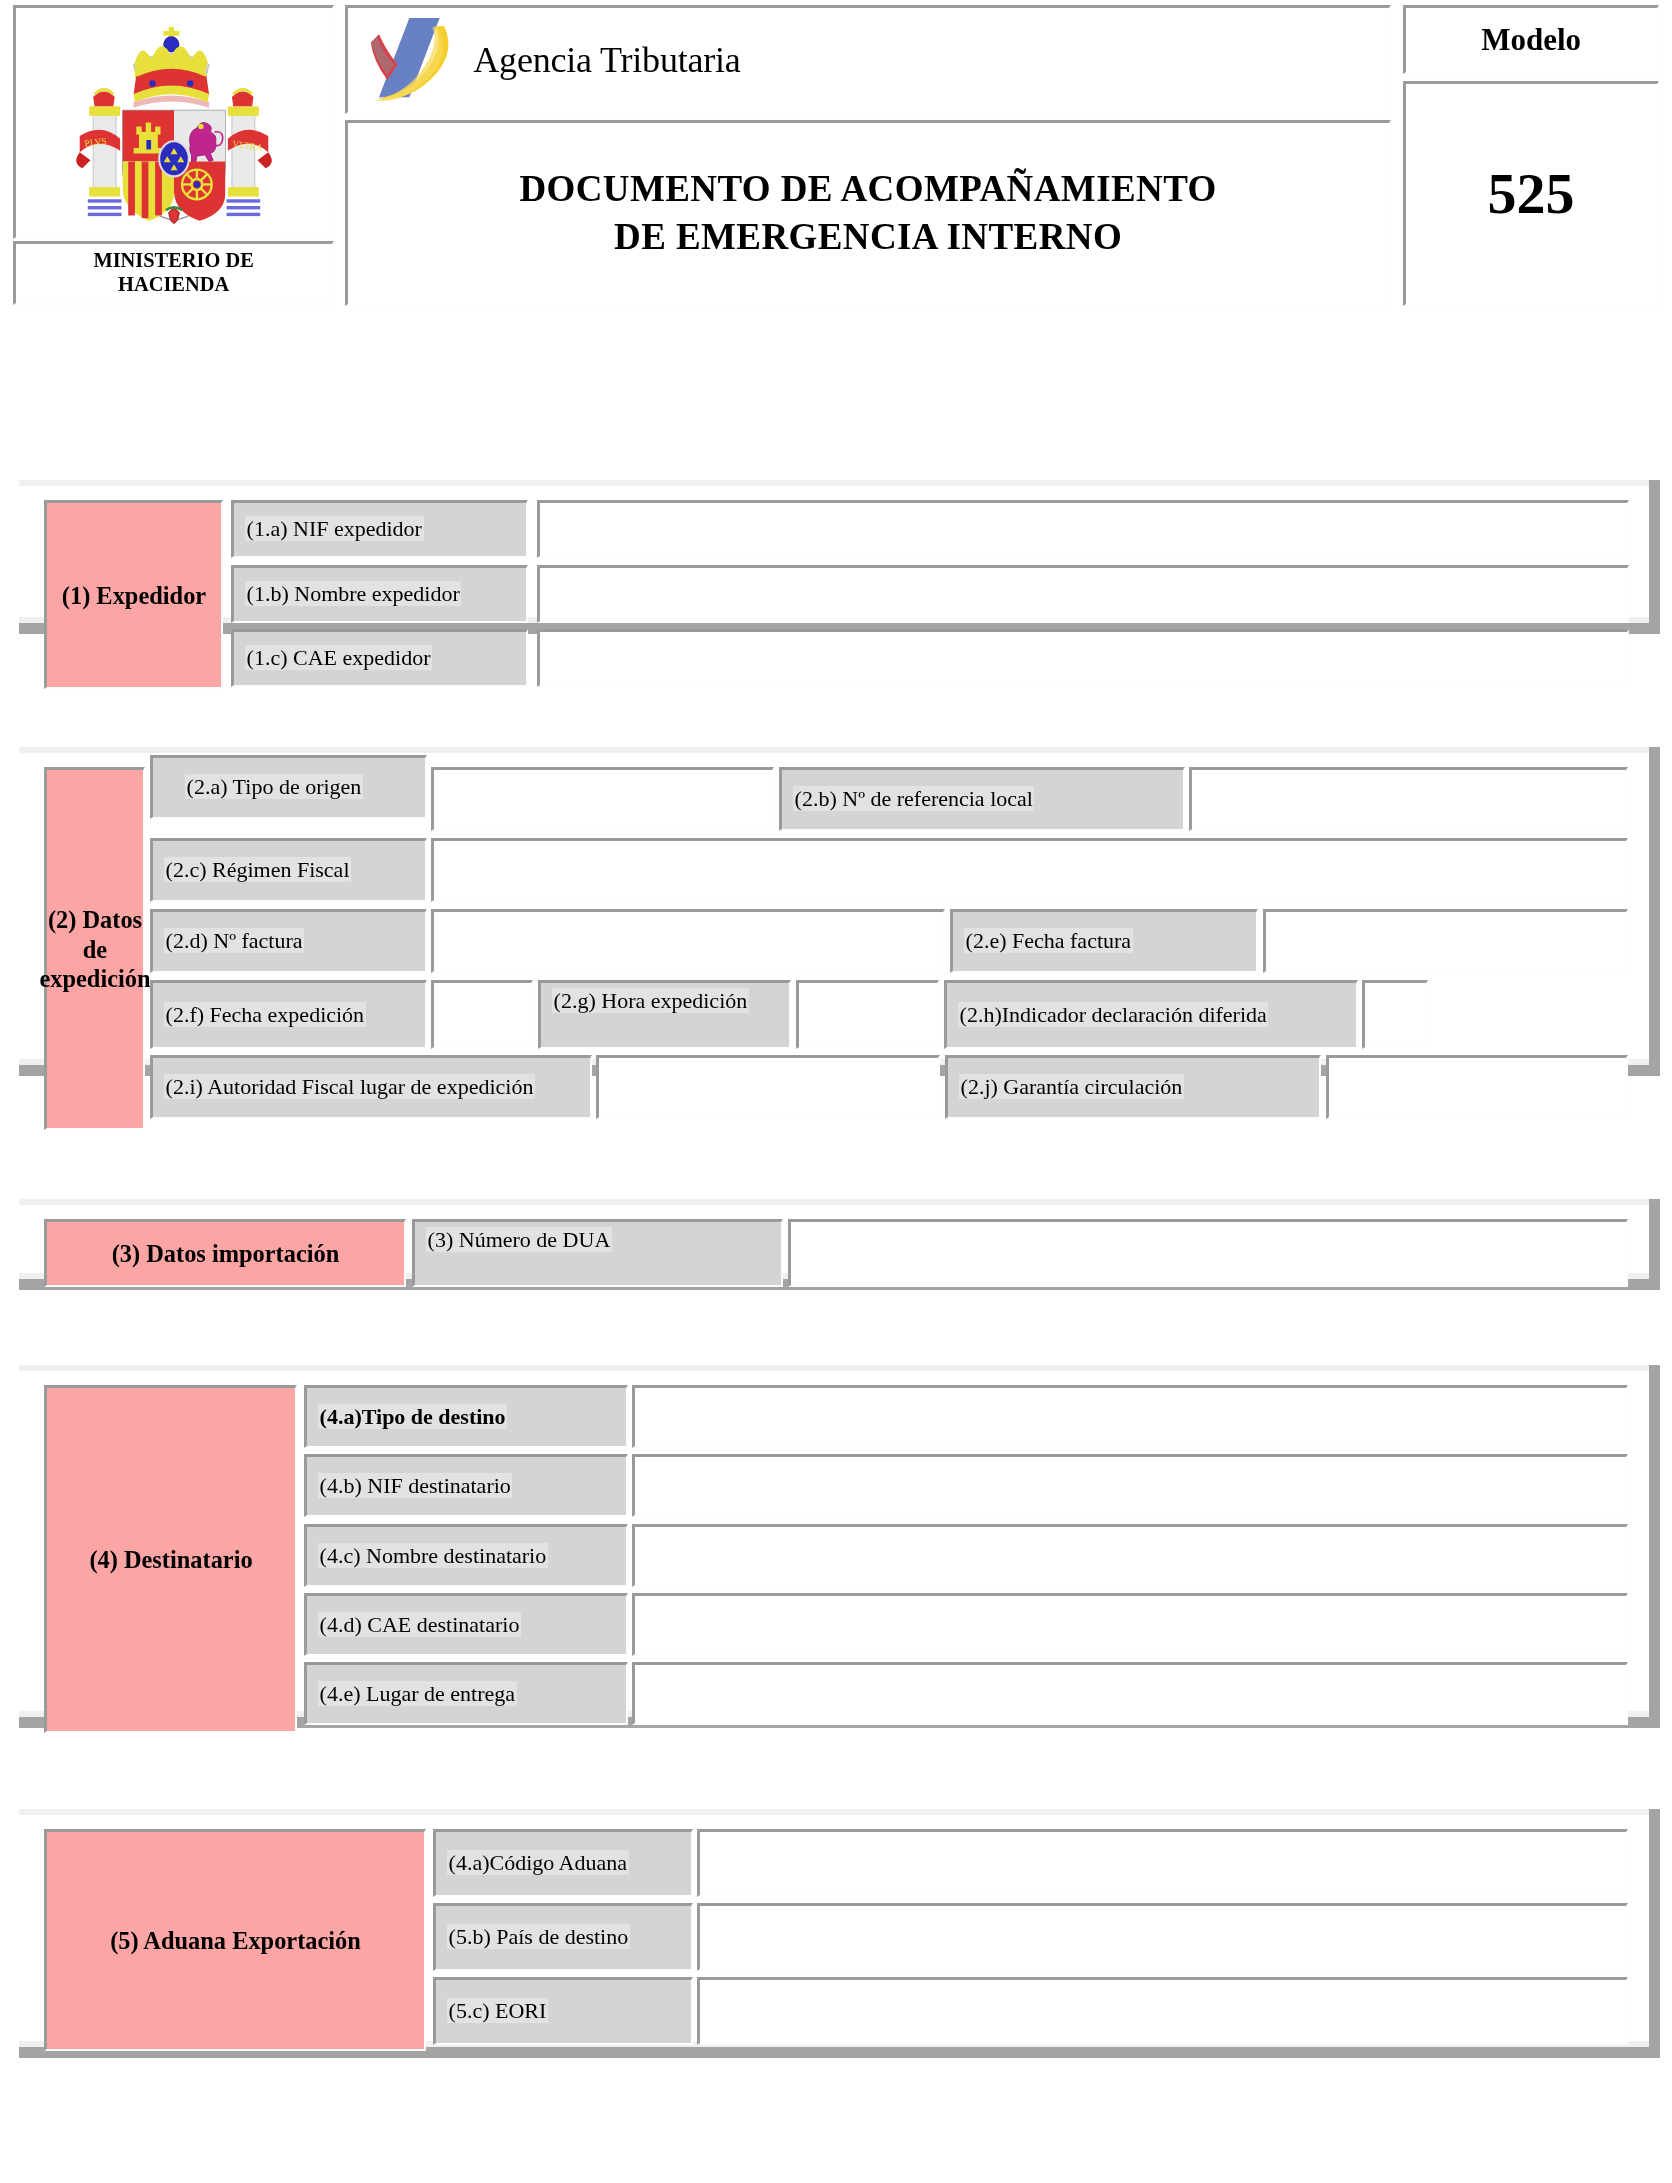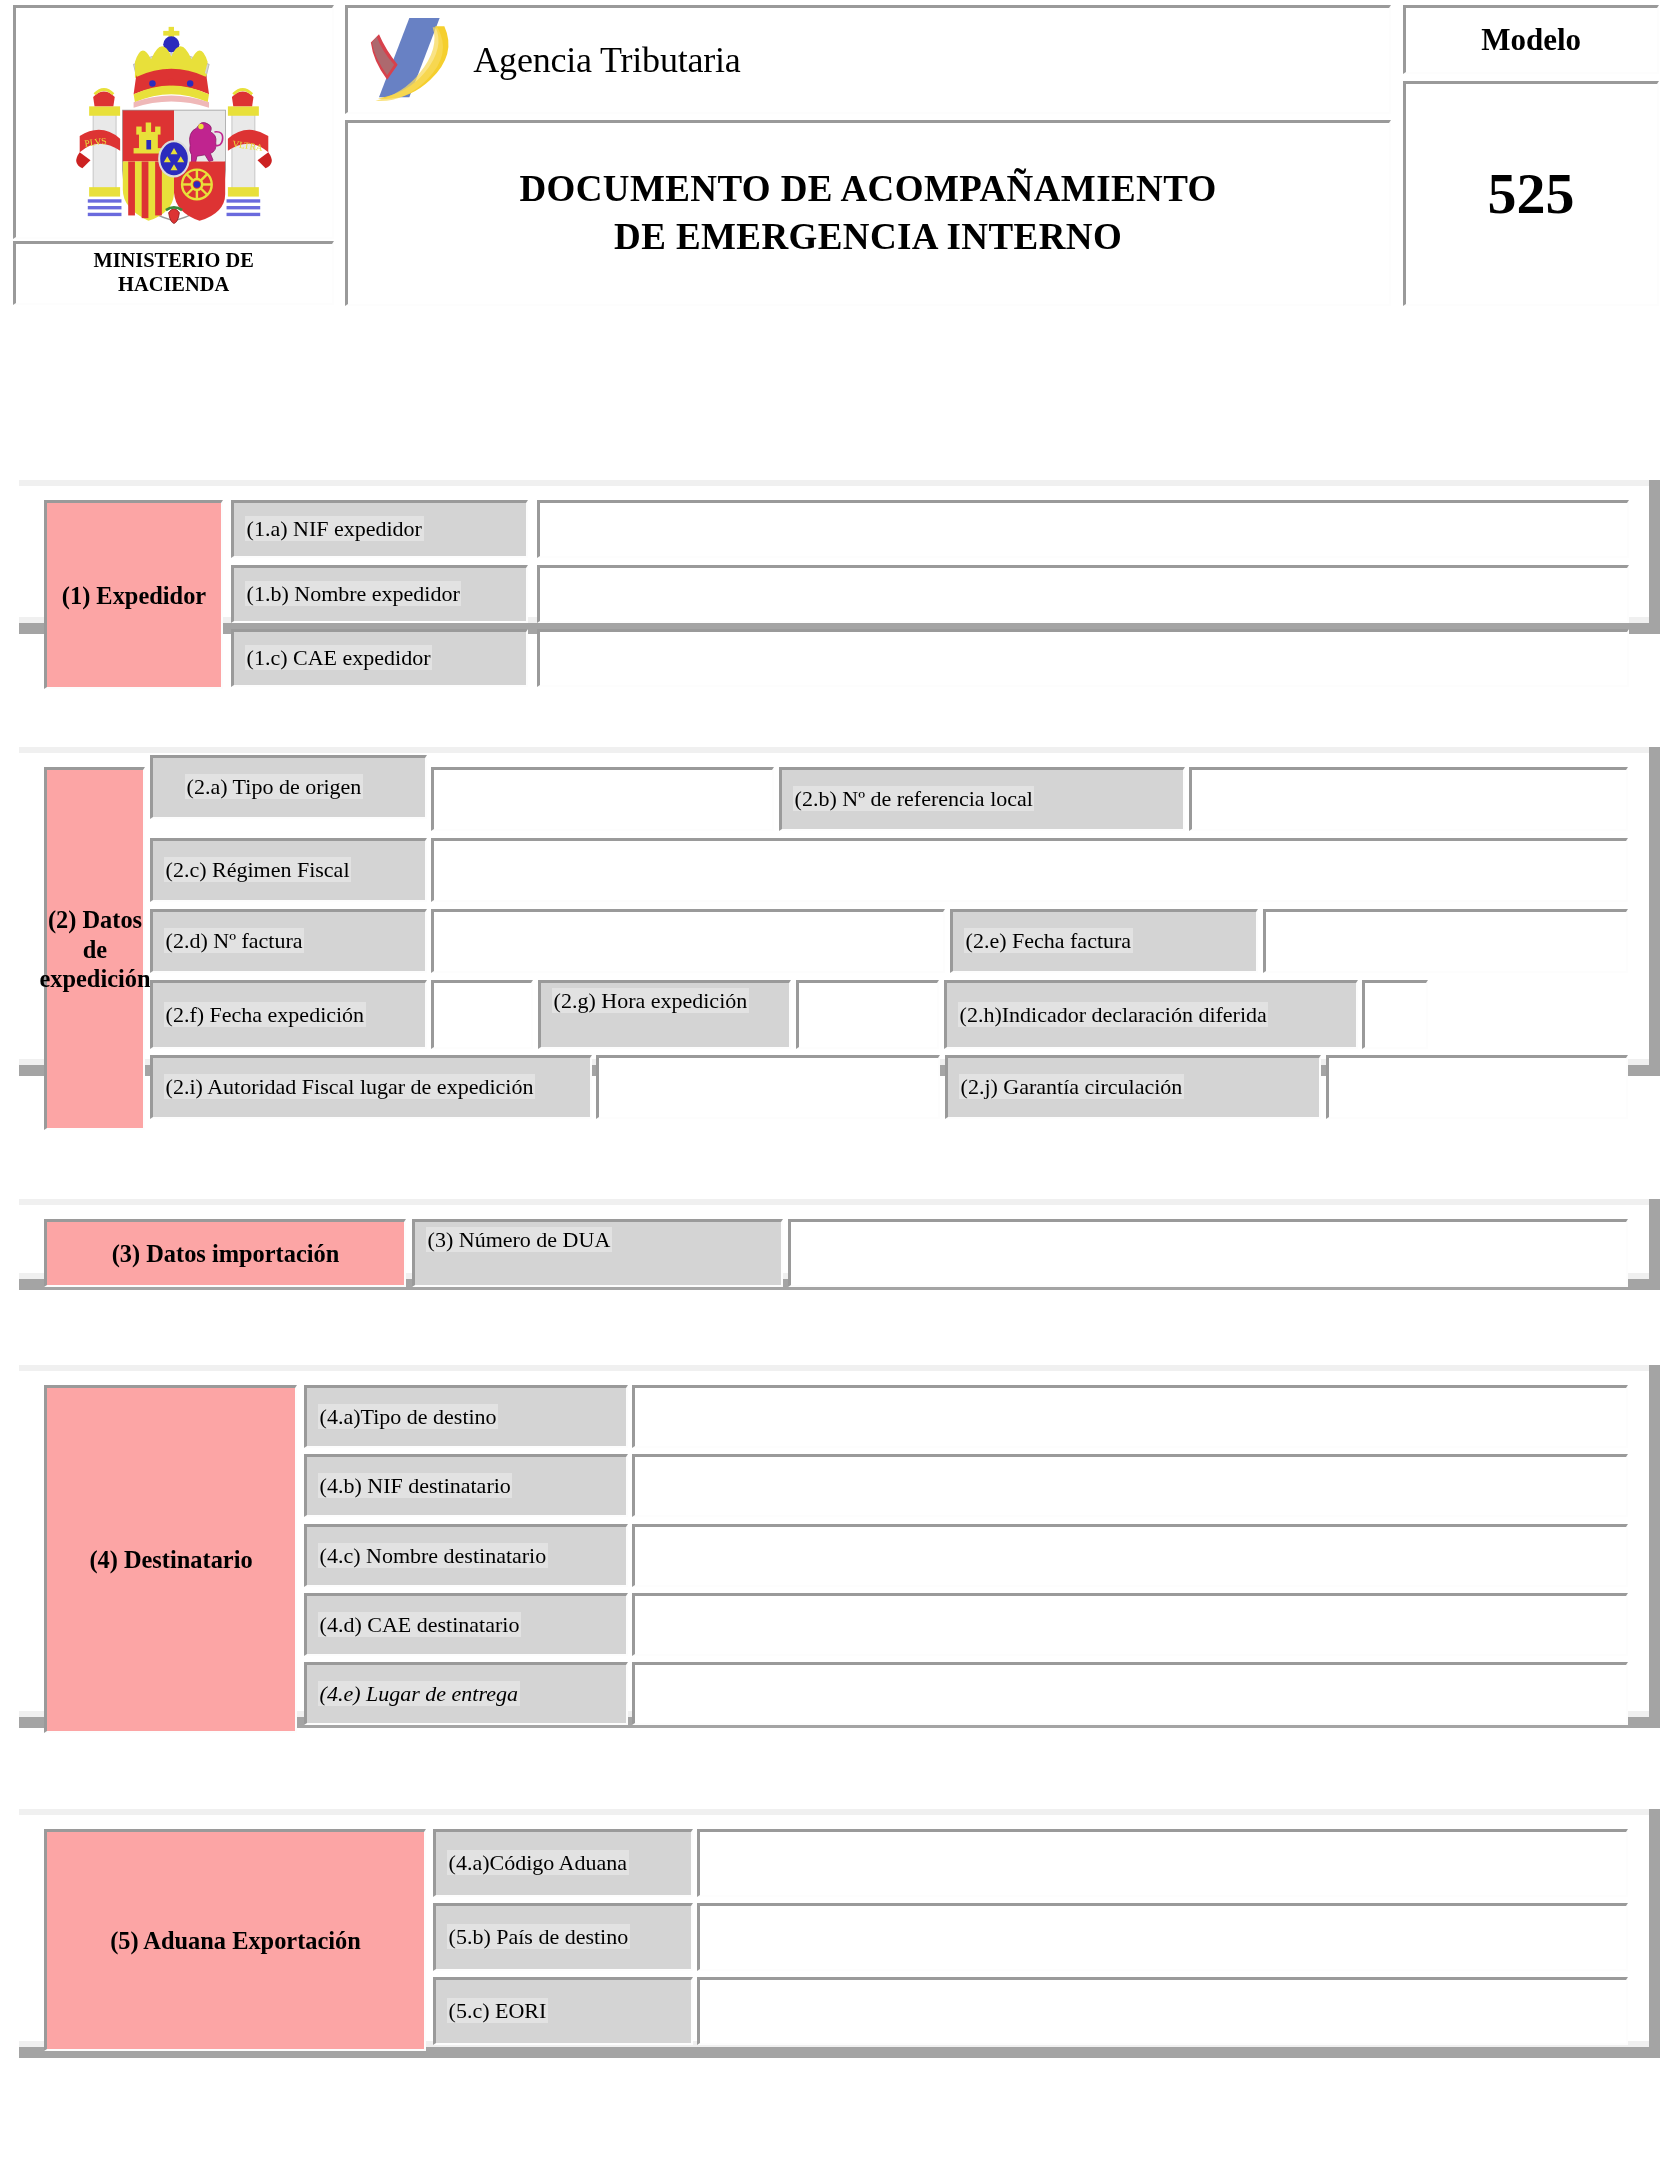--- a/index.html
+++ b/index.html
@@ -417,21 +417,21 @@
     <div class="cell3d fieldrow inputcell" style="left:769px; top:14px; width:840px; height:68px;"></div>
   </div>
 </div>
 
 <div class="section" style="left:19px; top:1365px; width:1641px; height:363px;">
   <div class="sec-inner">
     <div class="cell3d fieldrow" style="left:25px; top:14px; width:253px; height:348px;">
       <div class="groupname">(4) Destinatario</div>
     </div>
 
-    <div class="cell3d fieldrow lbl" style="left:285px; top:14px; width:324px; height:63px;">
+    <div class="cell3d fieldrow lbl" style="left:285px; top:14px; width:324px; height:63px;font-weight:bold;">
       <div class="vmid">
           <div class="lblinner"><span class="txt">(4.a)Tipo de destino</span></div>
         </div>
     </div>
     <div class="cell3d fieldrow inputcell" style="left:613px; top:14px; width:996px; height:63px;"></div>
 
     <div class="cell3d fieldrow lbl" style="left:285px; top:83px; width:324px; height:63px;">
       <div class="vmid">
           <div class="lblinner"><span class="txt">(4.b) NIF destinatario</span></div>
         </div>
@@ -445,21 +445,21 @@
     </div>
     <div class="cell3d fieldrow inputcell" style="left:613px; top:153px; width:996px; height:63px;"></div>
 
     <div class="cell3d fieldrow lbl" style="left:285px; top:222px; width:324px; height:63px;">
       <div class="vmid">
           <div class="lblinner"><span class="txt">(4.d) CAE destinatario</span></div>
         </div>
     </div>
     <div class="cell3d fieldrow inputcell" style="left:613px; top:222px; width:996px; height:63px;"></div>
 
-    <div class="cell3d fieldrow lbl" style="left:285px; top:291px; width:324px; height:63px;font-style:italic;">
+    <div class="cell3d fieldrow lbl" style="left:285px; top:291px; width:324px; height:63px;">
       <div class="vmid">
           <div class="lblinner"><span class="txt">(4.e) Lugar de entrega</span></div>
         </div>
     </div>
     <div class="cell3d fieldrow inputcell" style="left:613px; top:291px; width:996px; height:63px;"></div>
   </div>
 </div>
 
 <div class="section" style="left:19px; top:1809px; width:1641px; height:249px;">
   <div class="sec-inner">

